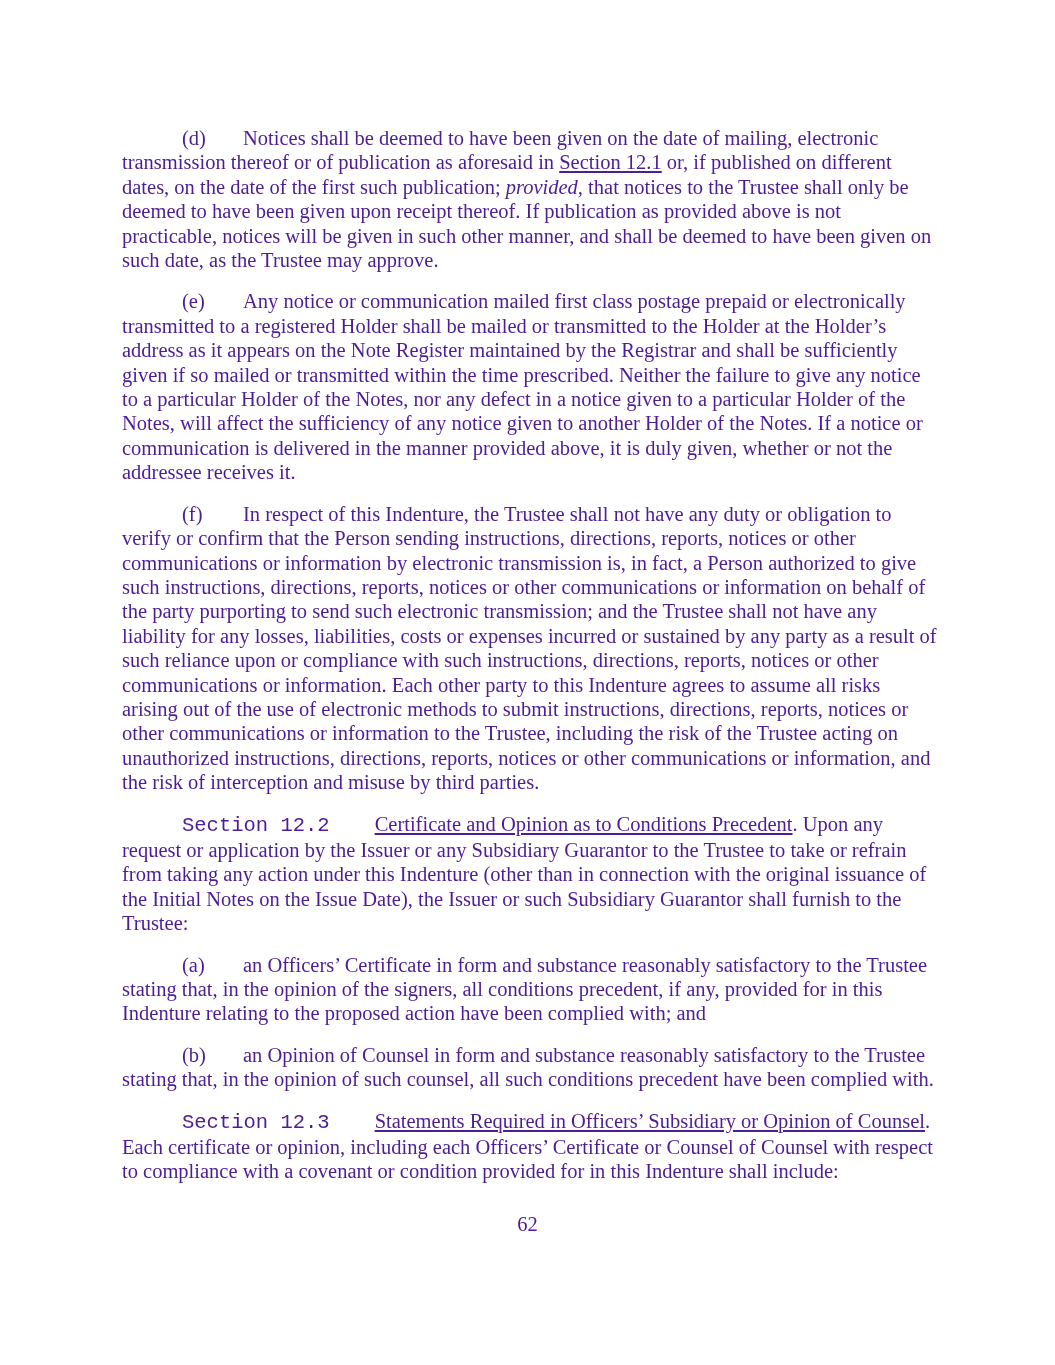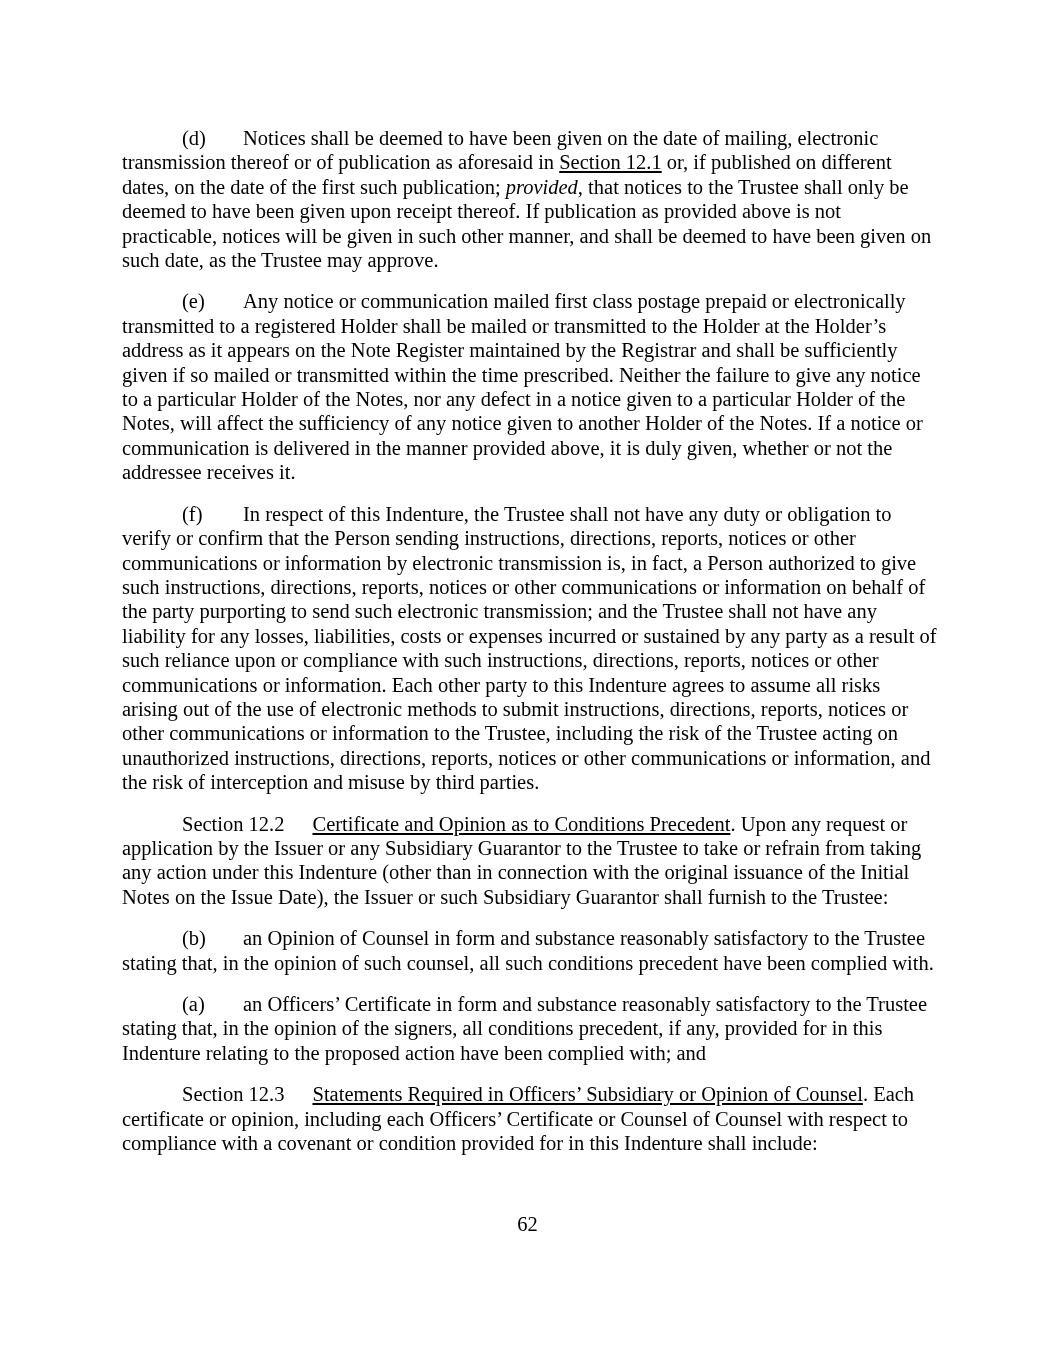--- a/index.html
+++ b/index.html
@@ -3,21 +3,21 @@
 <meta charset="utf-8">
 <title>Indenture — Page 62</title>
 <style>
   * { box-sizing: border-box; }
   html, body { margin: 0; padding: 0; background: #ffffff; }
   .page {
     position: relative;
     width: 1055px;
     height: 1365px;
     background: #ffffff;
-    color: #000000;
+    color: #4c1d95;
     font-family: "Liberation Serif", "DejaVu Serif", serif;
     overflow: hidden;
   }
   .content {
     position: absolute;
     left: 122px;
     top: 126px;
     width: 816px;
   }
   p.para {
@@ -29,21 +29,22 @@
     word-spacing: normal;
   }
   .label-list {
     display: inline-block;
     width: 61px;
     text-indent: 0;
   }
   .label-section {
     display: inline-block;
     text-indent: 0;
-    margin-right: 28px;
+    margin-right: 45px;
+    font-family: Liberation Mono, monospace;
   }
   .u { text-decoration: underline; }
   .i { font-style: italic; }
   .page-footer {
     position: absolute;
     left: 0;
     top: 1212px;
     width: 100%;
     text-align: center;
     font-size: 20.5px;
@@ -52,20 +53,20 @@
 </style>
 </head>
 <body>
 
 <div class="page">
   <main class="content">
       <p class="para"><span class="label-list">(d)</span><span class="">Notices shall be deemed to have been given on the date of mailing, electronic transmission thereof or of publication as aforesaid in </span><span class="u">Section 12.1</span><span class=""> or, if published on different dates, on the date of the first such publication; </span><span class="i">provided,</span><span class=""> that notices to the Trustee shall only be deemed to have been given upon receipt thereof. If publication as provided above is not practicable, notices will be given in such other manner, and shall be deemed to have been given on such date, as the Trustee may approve.</span></p>
       <p class="para"><span class="label-list">(e)</span><span class="">Any notice or communication mailed first class postage prepaid or electronically transmitted to a registered Holder shall be mailed or transmitted to the Holder at the Holder’s address as it appears on the Note Register maintained by the Registrar and shall be sufficiently given if so mailed or transmitted within the time prescribed. Neither the failure to give any notice to a particular Holder of the Notes, nor any defect in a notice given to a particular Holder of the Notes, will affect the sufficiency of any notice given to another Holder of the Notes. If a notice or communication is delivered in the manner provided above, it is duly given, whether or not the addressee receives it.</span></p>
       <p class="para"><span class="label-list">(f)</span><span class="">In respect of this Indenture, the Trustee shall not have any duty or obligation to verify or confirm that the Person sending instructions, directions, reports, notices or other communications or information by electronic transmission is, in fact, a Person authorized to give such instructions, directions, reports, notices or other communications or information on behalf of the party purporting to send such electronic transmission; and the Trustee shall not have any liability for any losses, liabilities, costs or expenses incurred or sustained by any party as a result of such reliance upon or compliance with such instructions, directions, reports, notices or other communications or information. Each other party to this Indenture agrees to assume all risks arising out of the use of electronic methods to submit instructions, directions, reports, notices or other communications or information to the Trustee, including the risk of the Trustee acting on unauthorized instructions, directions, reports, notices or other communications or information, and the risk of interception and misuse by third parties.</span></p>
       <p class="para"><span class="label-section">Section 12.2</span><span class="u">Certificate and Opinion as to Conditions Precedent</span><span class="">. Upon any request or application by the Issuer or any Subsidiary Guarantor to the Trustee to take or refrain from taking any action under this Indenture (other than in connection with the original issuance of the Initial Notes on the Issue Date), the Issuer or such Subsidiary Guarantor shall furnish to the Trustee:</span></p>
+      <p class="para"><span class="label-list">(a)</span><span class="">an Officers’ Certificate in form and substance reasonably satisfactory to the Trustee stating that, in the opinion of the signers, all conditions precedent, if any, provided for in this Indenture relating to the proposed action have been complied with; and</span></p>
       <p class="para"><span class="label-list">(b)</span><span class="">an Opinion of Counsel in form and substance reasonably satisfactory to the Trustee stating that, in the opinion of such counsel, all such conditions precedent have been complied with.</span></p>
-      <p class="para"><span class="label-list">(a)</span><span class="">an Officers’ Certificate in form and substance reasonably satisfactory to the Trustee stating that, in the opinion of the signers, all conditions precedent, if any, provided for in this Indenture relating to the proposed action have been complied with; and</span></p>
       <p class="para"><span class="label-section">Section 12.3</span><span class="u">Statements Required in Officers’ Subsidiary or Opinion of Counsel</span><span class="">. Each certificate or opinion, including each Officers’ Certificate or Counsel of Counsel with respect to compliance with a covenant or condition provided for in this Indenture shall include:</span></p>
     </main>
   <div class="page-footer">
     <span>62</span>
   </div>
 </div>
 
 </body></html>

